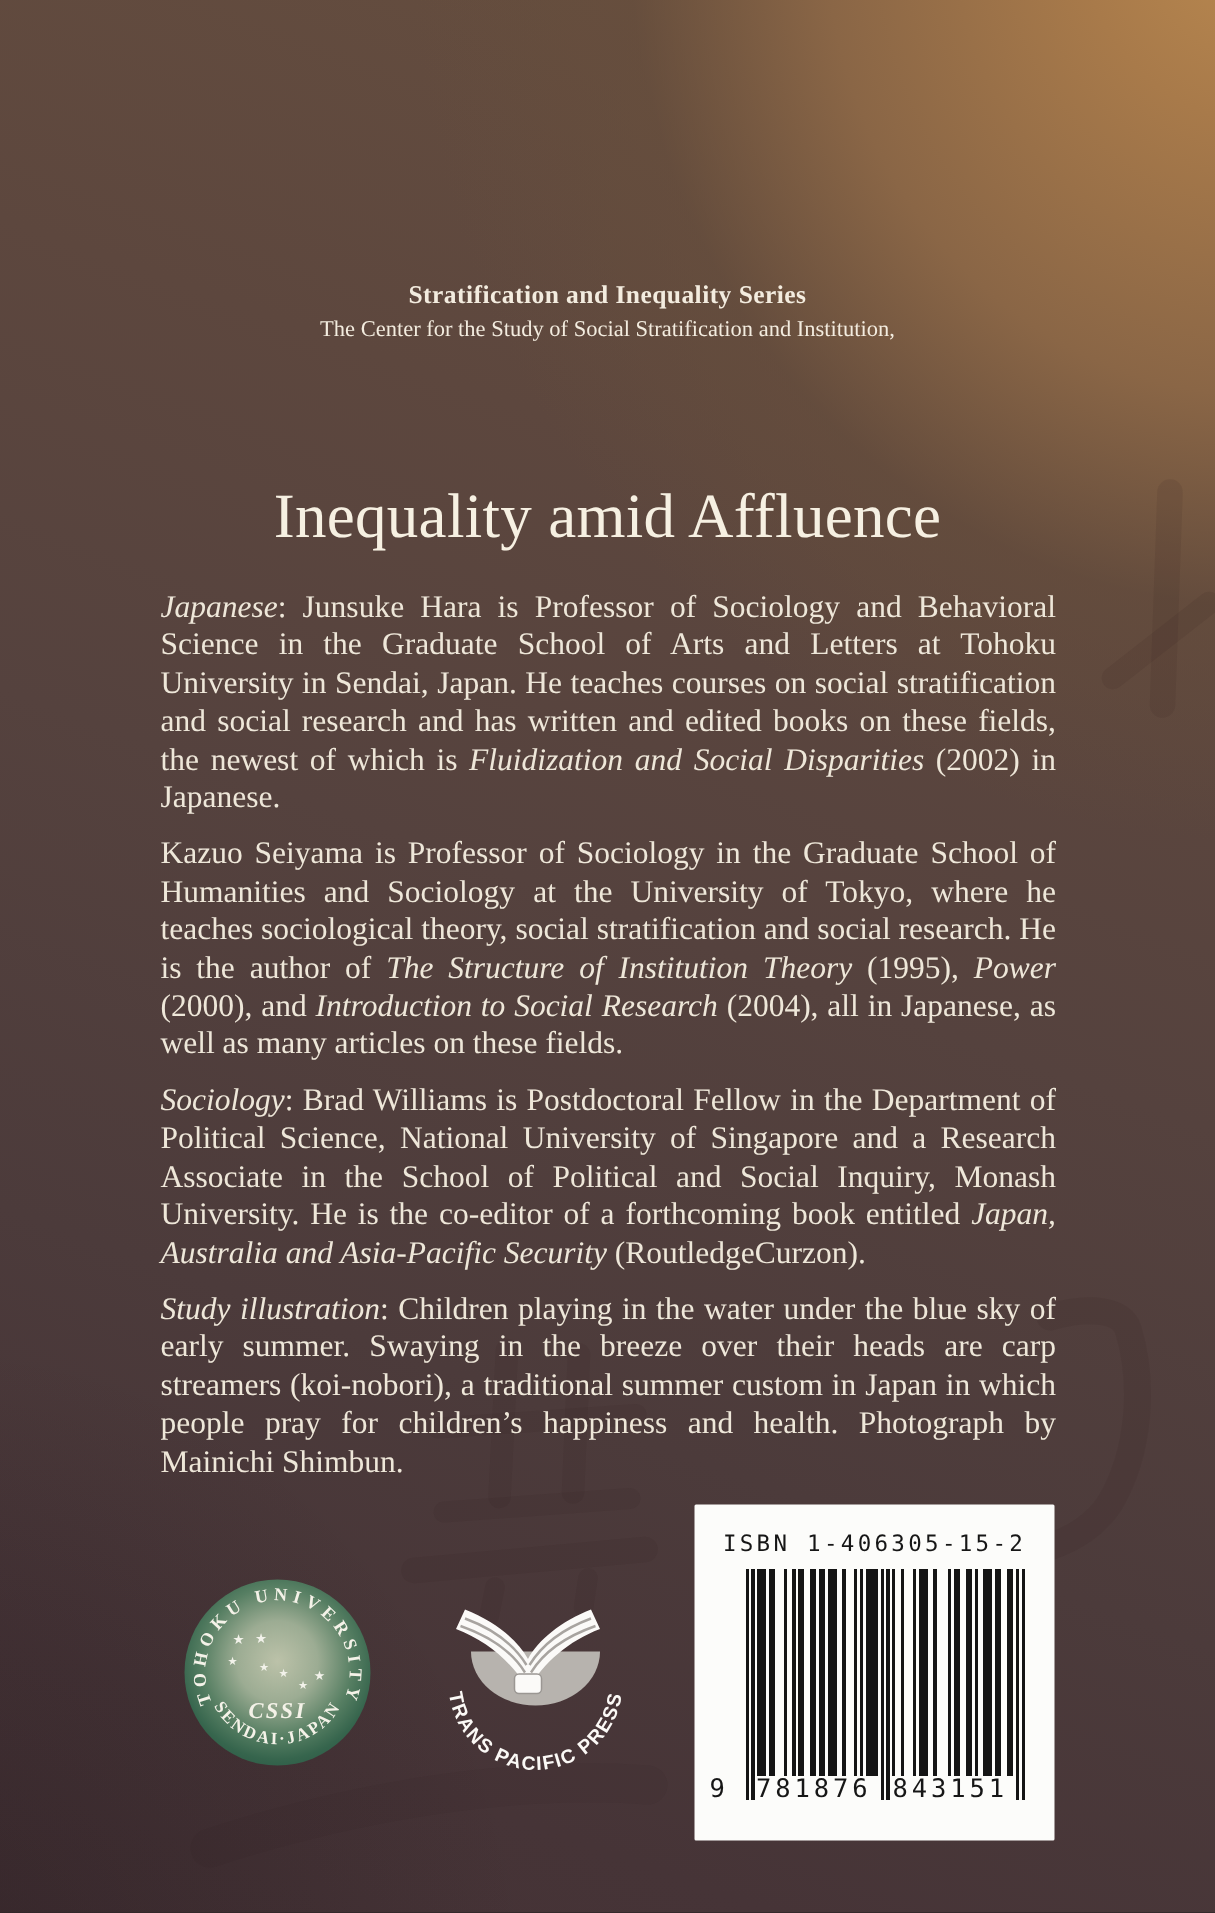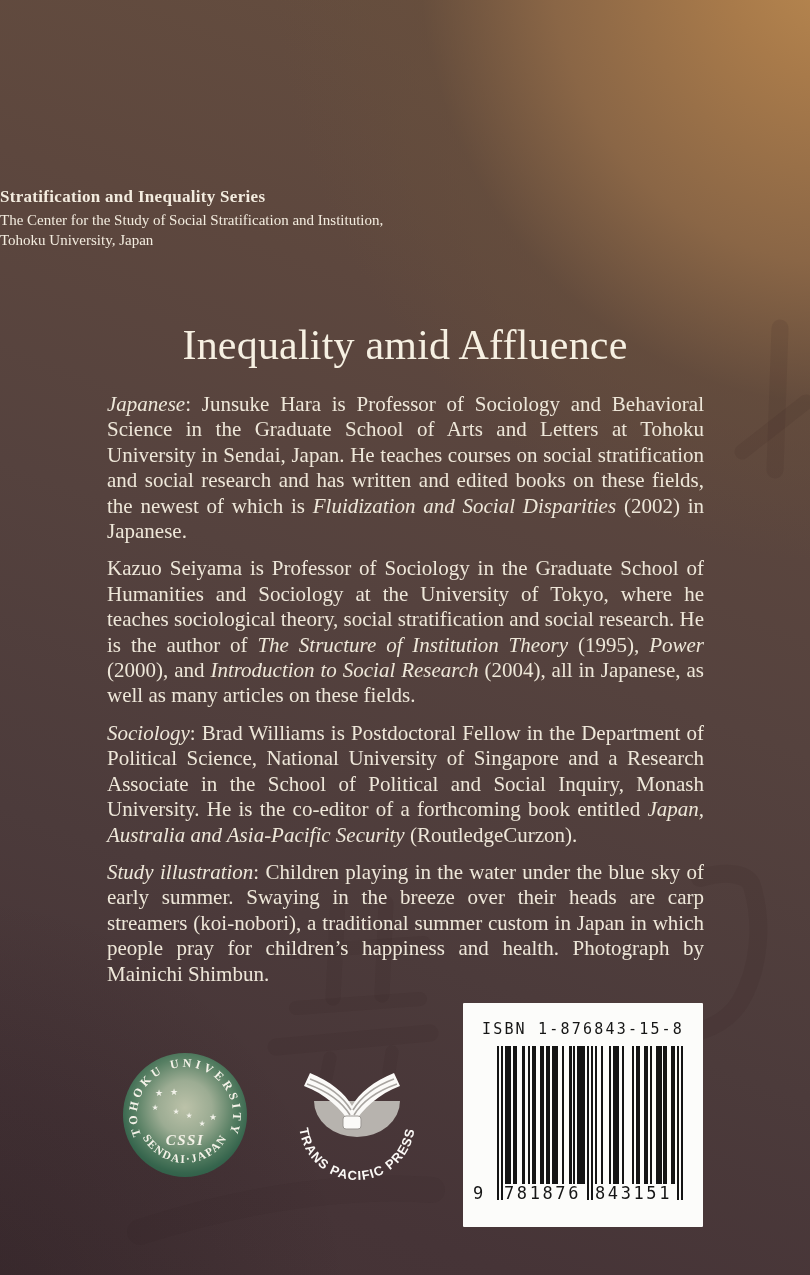--- a/index.html
+++ b/index.html
@@ -7,21 +7,21 @@
     position:relative;width:810px;height:1275px;overflow:hidden;
     font-family:"Liberation Serif",serif;
     background:
       radial-gradient(95% 65% at 104% -4%, #bb8a50 0%, #a87a4a 16%, #8a6646 38%, rgba(104,79,60,.55) 55%, rgba(86,66,58,0) 74%),
       radial-gradient(70% 50% at -5% 105%, rgba(20,12,18,.30) 0%, rgba(20,12,18,0) 70%),
       linear-gradient(200deg, #68503f 0%, #5d473e 28%, #55423e 48%, #4c3b3b 70%, #463437 88%, #443235 100%);
   }
   
   #watermark{position:absolute;left:0;top:0;pointer-events:none;}
 
-  .series{position:absolute;left:0;top:187px;width:810px;color:#f3ecdf;}
+  .series{position:absolute;left:0;top:187px;width:810px;text-align:center;color:#f3ecdf;}
   .series .l1{font-size:17px;font-weight:bold;letter-spacing:.3px;}
   .series .l2{font-size:15px;margin-top:5px;}
   .series .l3{font-size:15px;margin-top:3px;}
 
   .title{
     position:absolute;left:0;top:321px;width:810px;text-align:center;
     font-size:42px;color:#f6f0e2;letter-spacing:.2px;white-space:nowrap;
   }
 
   .bodytext{position:absolute;left:107px;top:392px;width:597px;color:#eee7d9;}
@@ -69,21 +69,20 @@
       <path d="M 276,1047 L 430,1033" stroke-width="17"></path>
       <path d="M 330,1058 L 326,1078" stroke-width="13"></path>
       <path d="M 392,1052 L 389,1072" stroke-width="13"></path>
       <path d="M 140,1232 C 250,1196 356,1184 432,1190" stroke-width="26" stroke-opacity="0.07"></path>
     </g>
   </svg>
 
   <div class="series">
     <div class="l1">Stratification and Inequality Series</div>
     <div class="l2">The Center for the Study of Social Stratification and Institution,</div>
-    <div class="l3">Tohoku University, Japan</div>
   </div>
 
   <div class="title">Inequality amid Affluence</div>
 
   <div class="bodytext">
     <p><em>Japanese</em><span>: Junsuke Hara is Professor of Sociology and Behavioral Science in the Graduate School of Arts and Letters at Tohoku University in Sendai, Japan. He teaches courses on social stratification and social research and has written and edited books on these fields, the newest of which is </span><em>Fluidization and Social Disparities</em><span> (2002) in Japanese.</span></p>
     <p><span>Kazuo Seiyama is Professor of Sociology in the Graduate School of Humanities and Sociology at the University of Tokyo, where he teaches sociological theory, social stratification and social research. He is the author of </span><em>The Structure of Institution Theory</em><span> (1995), </span><em>Power</em><span> (2000), and </span><em>Introduction to Social Research</em><span> (2004), all in Japanese, as well as many articles on these fields.</span></p>
     <p><em>Sociology</em><span>: Brad Williams is Postdoctoral Fellow in the Department of Political Science, National University of Singapore and a Research Associate in the School of Political and Social Inquiry, Monash University. He is the co-editor of a forthcoming book entitled </span><em>Japan, Australia and Asia-Pacific Security</em><span> (RoutledgeCurzon).</span></p>
     <p><em>Study illustration</em><span>: Children playing in the water under the blue sky of early summer. Swaying in the breeze over their heads are carp streamers (koi-nobori), a traditional summer custom in Japan in which people pray for children’s happiness and health. Photograph by Mainichi Shimbun.</span></p>
   </div>
@@ -131,21 +130,21 @@
       <path d="M 22,24 C 42,31 57,42 65,55"></path>
       <path d="M 112,24 C 92,31 77,42 69,55"></path>
     </g>
     <rect x="58" y="56" width="18" height="13" rx="3" fill="#fbfaf8" stroke="#9b9793" stroke-width="1"></rect>
     <text font-family="Liberation Sans,sans-serif" font-size="13" font-weight="bold" letter-spacing="1.1" fill="#fbf9f6">
       <textPath href="#tppArc" startOffset="50%" text-anchor="middle">TRANS PACIFIC PRESS</textPath>
     </text>
   </svg>
 
   <div class="barcode-box">
-    <div class="isbn-label">ISBN 1-876843-15-8</div>
+    <div class="isbn-label">ISBN 1-406305-15-2</div>
     <svg class="bars" width="187" height="154" viewBox="0 0 187 154" shape-rendering="crispEdges" fill="#141414">
         <rect x="0.00" y="0" width="2.08" height="154"></rect>
         <rect x="3.92" y="0" width="2.08" height="154"></rect>
         <rect x="7.83" y="0" width="2.08" height="138"></rect>
         <rect x="9.79" y="0" width="2.08" height="138"></rect>
         <rect x="11.75" y="0" width="2.08" height="138"></rect>
         <rect x="15.66" y="0" width="2.08" height="138"></rect>
         <rect x="17.62" y="0" width="2.08" height="138"></rect>
         <rect x="25.45" y="0" width="2.08" height="138"></rect>
         <rect x="31.33" y="0" width="2.08" height="138"></rect>

